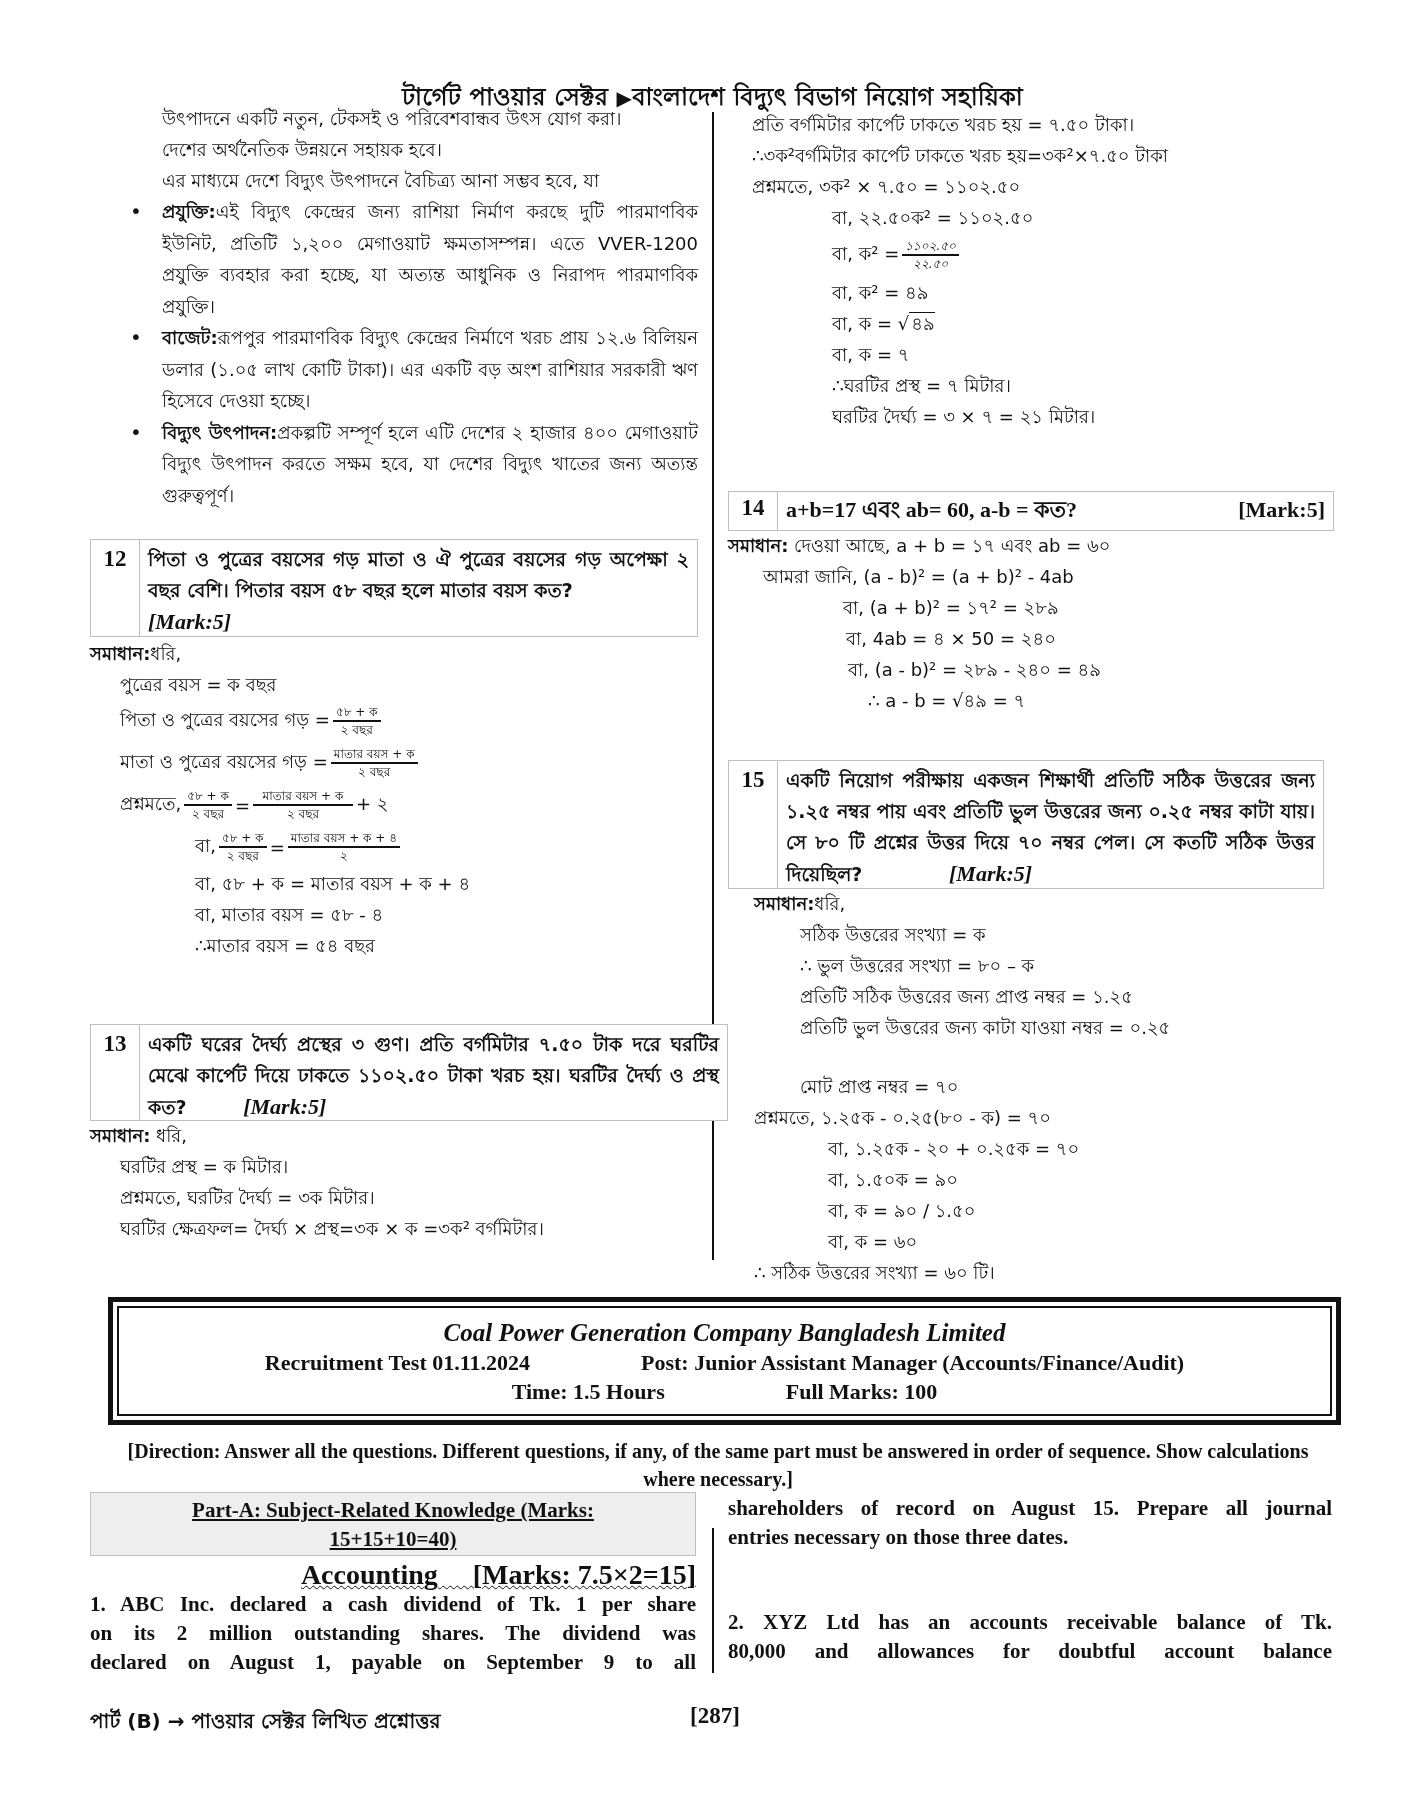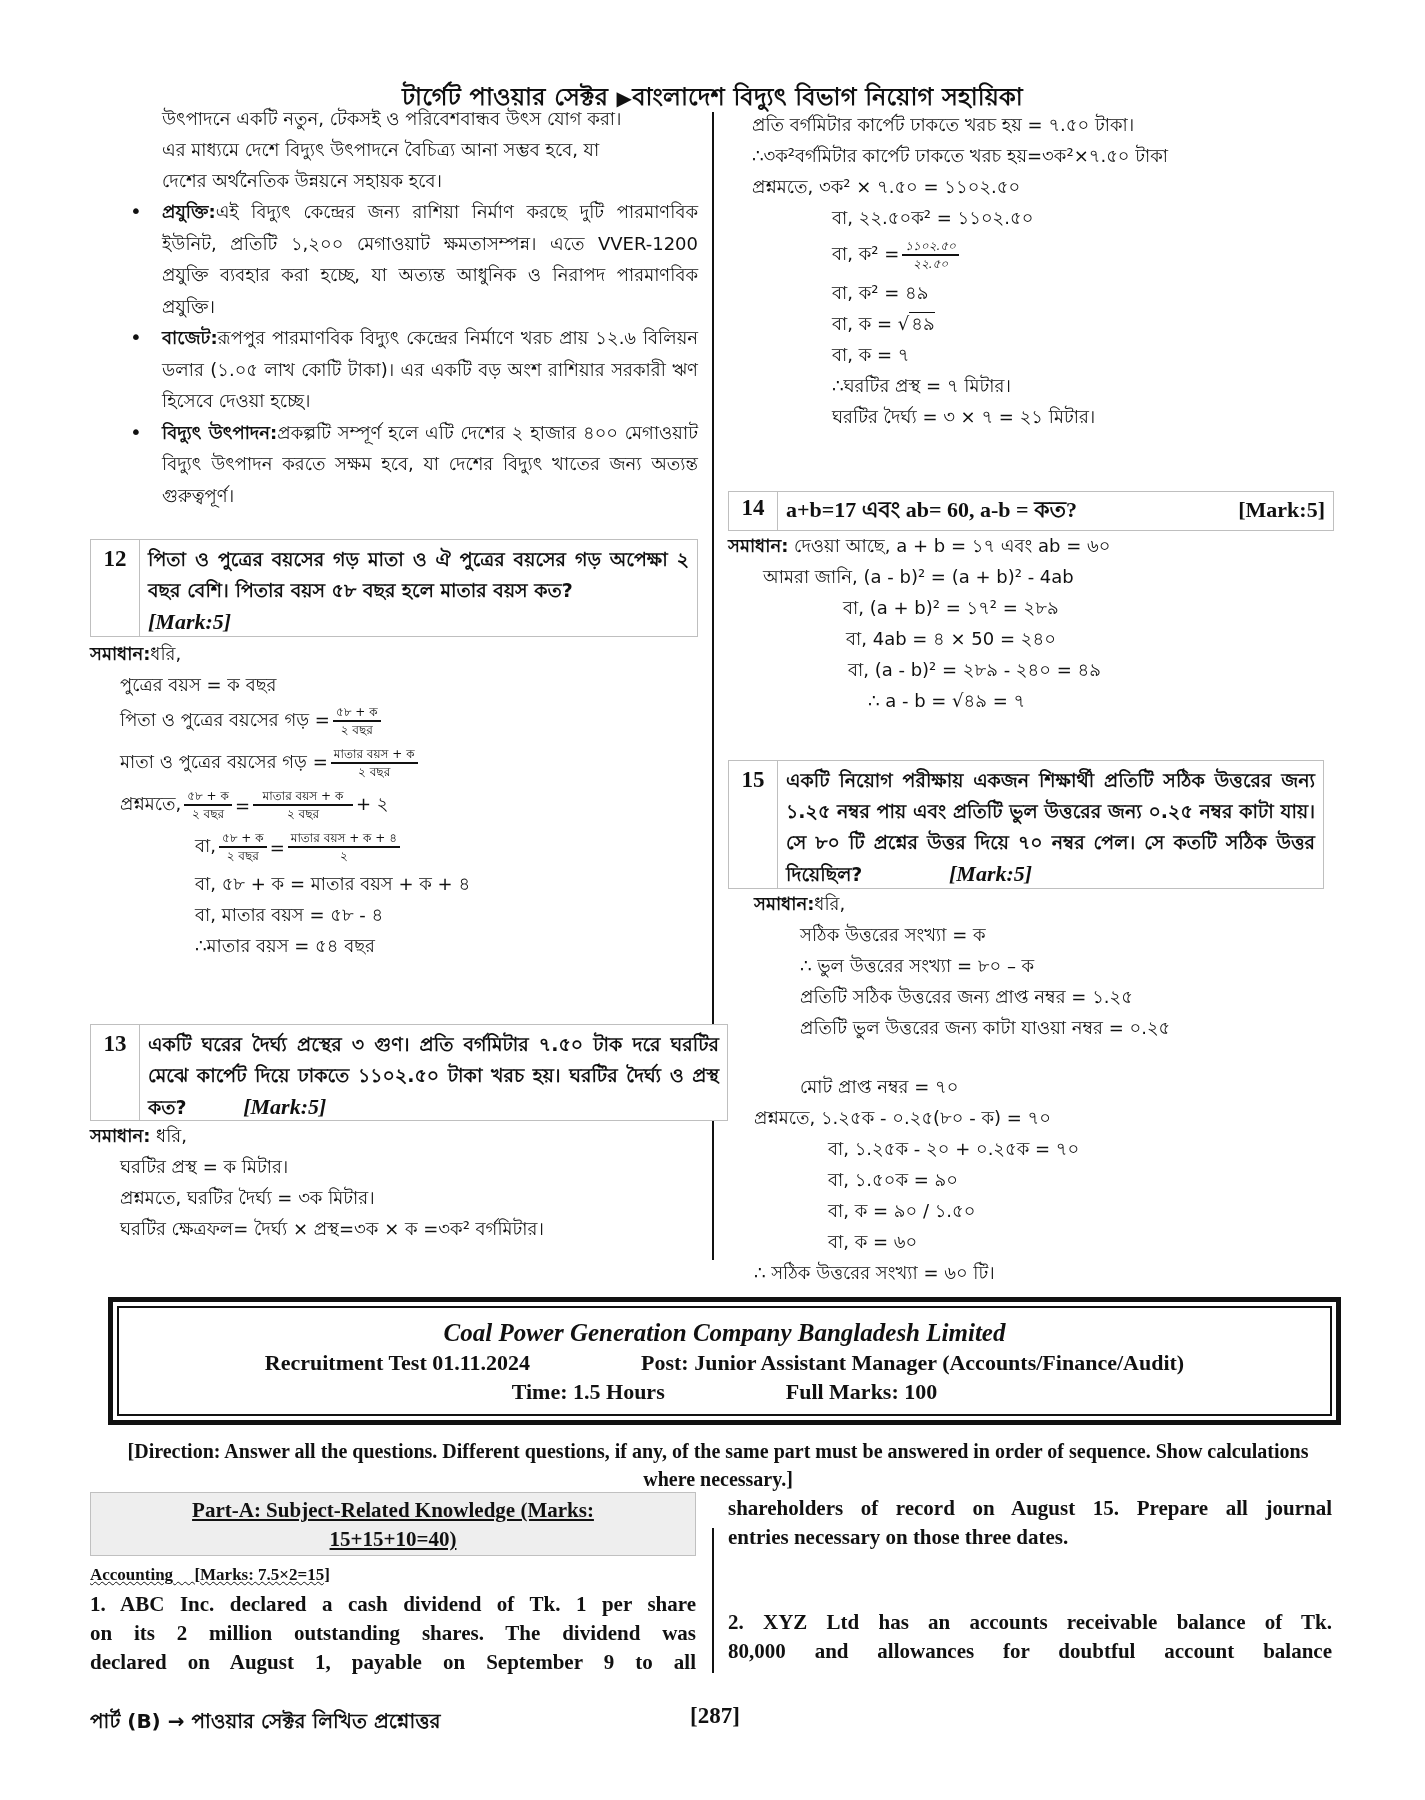--- a/index.html
+++ b/index.html
@@ -36,44 +36,44 @@
 
   .exam-box-outer { left: 108px; top: 1297px; width: 1223px; height: 118px; border: 5px solid #111; }
   .exam-box-inner { position: absolute; left: 4px; top: 4px; right: 4px; bottom: 4px; border: 2.5px solid #111;
                     text-align: center; font-family: "Liberation Serif", serif; font-weight: bold; }
   .exam-title { font-style: italic; font-size: 25px; margin-top: 10px; line-height: 30px; }
   .exam-row { font-size: 22px; line-height: 29px; }
   .direction { left: 118px; top: 1437px; width: 1200px; text-align: center; font-family: "Liberation Serif", serif;
                font-weight: bold; font-size: 20px; line-height: 28px; }
   .partA { left: 90px; top: 1492px; width: 606px; height: 64px; background: #eeeeee; border: 1px solid #c0c0c0;
            font-family: "Liberation Serif", serif; font-weight: bold; font-size: 21px; text-align: center; line-height: 29px; padding-top: 3px; box-sizing: border-box; text-decoration: underline; }
-  .acct-head { left: 90px; top: 1562px; width: 606px; text-align: left; font-family: "Liberation Serif", serif;
-               font-weight: bold; font-size: 17px; line-height: 26px; }
+  .acct-head { left: 90px; top: 1562px; width: 606px; text-align: right; font-family: "Liberation Serif", serif;
+               font-weight: bold; font-size: 28px; line-height: 26px; }
   .acct-head .u { text-decoration: underline; text-decoration-style: wavy; text-decoration-thickness: 1px; }
   .en-para { font-family: "Liberation Serif", serif; font-weight: bold; font-size: 21px; line-height: 29px; text-align: justify; text-align-last: justify; }
   .en-para.last-left { text-align-last: left; }
   .footer-left { left: 90px; top: 1706px; font-weight: bold; font-size: 20px; }
   .footer-page { left: 690px; top: 1703px; font-family: "Liberation Serif", serif; font-weight: bold; font-size: 23px; }
 </style>
 </head>
 <body>
 
 <div class="abs page-header">
   <span>টার্গেট পাওয়ার সেক্টর</span>
   <span style="font-size:20px;">▶</span><span>বাংলাদেশ বিদ্যুৎ বিভাগ নিয়োগ সহায়িকা</span>
 </div>
 
 <div class="col-divider"></div>
 <div class="col-divider-2"></div>
 
 <div class="abs" style="left:90px; top:103px; width:608px;">
   <div style="padding-left:72px;">
     <div class="line">উৎপাদনে একটি নতুন, টেকসই ও পরিবেশবান্ধব উৎস যোগ করা।</div>
+    <div class="line">দেশের অর্থনৈতিক উন্নয়নে সহায়ক হবে।</div>
     <div class="line">এর মাধ্যমে দেশে বিদ্যুৎ উৎপাদনে বৈচিত্র্য আনা সম্ভব হবে, যা</div>
-    <div class="line">দেশের অর্থনৈতিক উন্নয়নে সহায়ক হবে।</div>
   </div>
   <div class="para bullet">
     <span class="dot">•</span>
     <b class="kw">প্রযুক্তি:</b><span>এই বিদ্যুৎ কেন্দ্রের জন্য রাশিয়া নির্মাণ করছে দুটি পারমাণবিক ইউনিট, প্রতিটি ১,২০০ মেগাওয়াট ক্ষমতাসম্পন্ন। এতে VVER-1200 প্রযুক্তি ব্যবহার করা হচ্ছে, যা অত্যন্ত আধুনিক ও নিরাপদ পারমাণবিক প্রযুক্তি।</span>
   </div>
   <div class="para bullet">
     <span class="dot">•</span>
     <b class="kw">বাজেট:</b><span>রূপপুর পারমাণবিক বিদ্যুৎ কেন্দ্রের নির্মাণে খরচ প্রায় ১২.৬ বিলিয়ন ডলার (১.০৫ লাখ কোটি টাকা)। এর একটি বড় অংশ রাশিয়ার সরকারী ঋণ হিসেবে দেওয়া হচ্ছে।</span>
   </div>
   <div class="para bullet">

